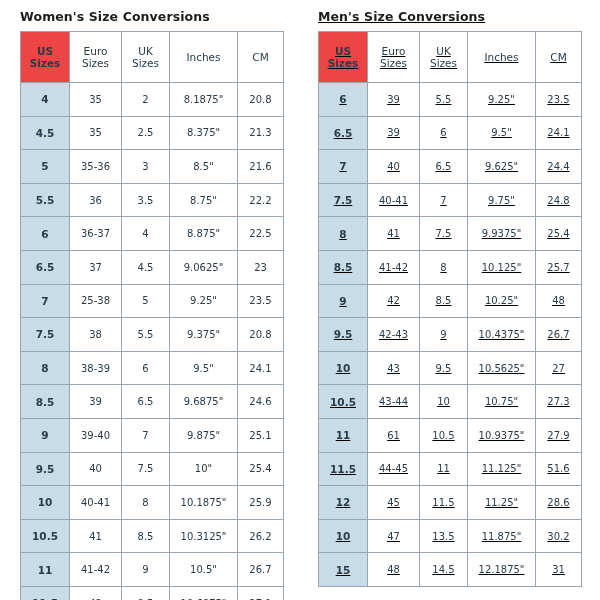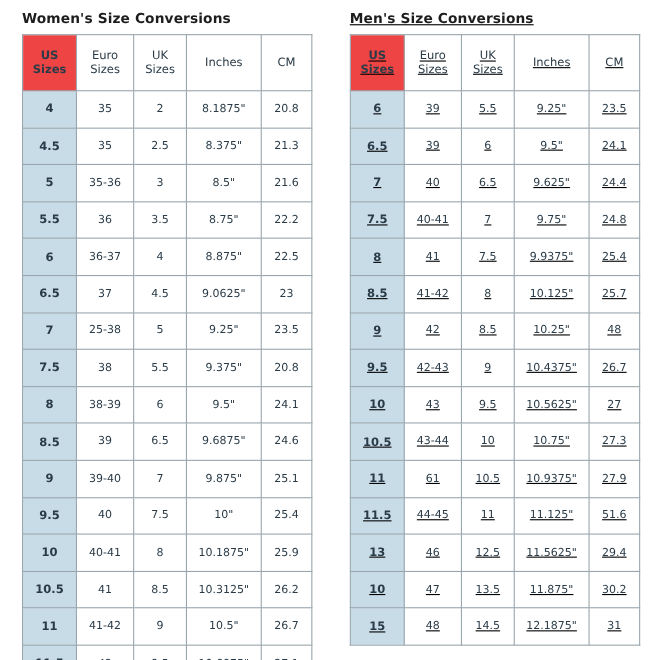--- a/index.html
+++ b/index.html
@@ -340,25 +340,25 @@
             <td>27.9</td>
           </tr>
           <tr>
             <td class="us-cell">11.5</td>
             <td>44-45</td>
             <td>11</td>
             <td>11.125"</td>
             <td>51.6</td>
           </tr>
           <tr>
-            <td class="us-cell">13</td>
-            <td>46</td>
-            <td>12.5</td>
-            <td>11.5625"</td>
-            <td>29.4</td>
+            <td class="us-cell">12</td>
+            <td>45</td>
+            <td>11.5</td>
+            <td>11.25"</td>
+            <td>28.6</td>
           </tr>
           <tr>
             <td class="us-cell">10</td>
             <td>47</td>
             <td>13.5</td>
             <td>11.875"</td>
             <td>30.2</td>
           </tr>
           <tr>
             <td class="us-cell">15</td>

